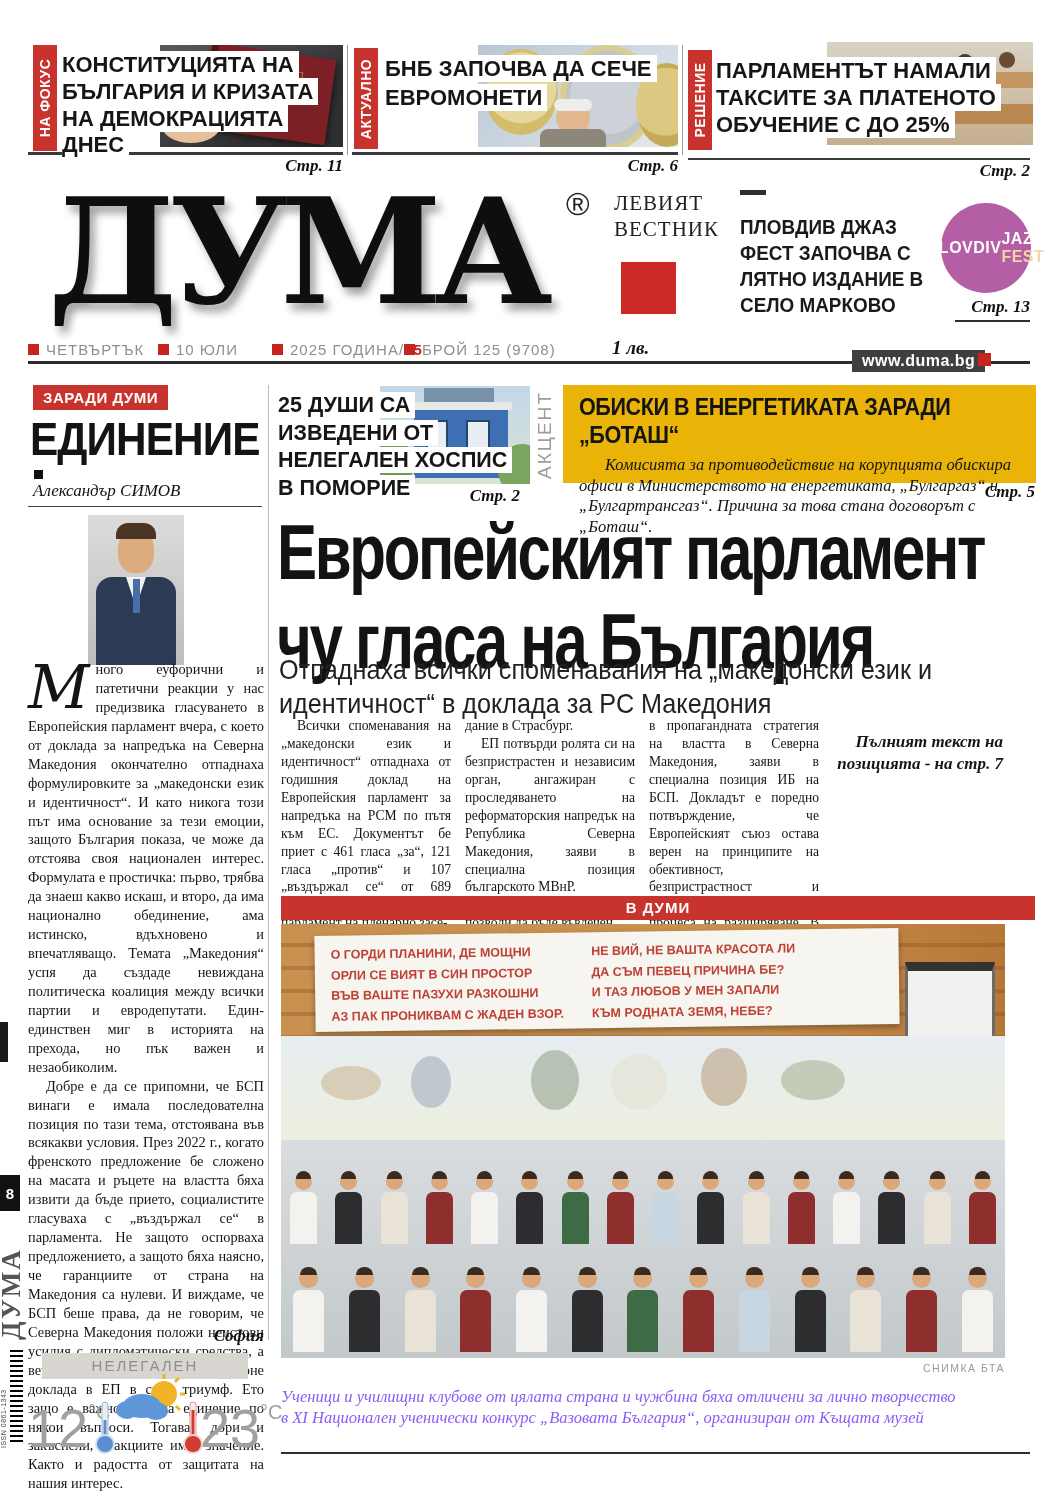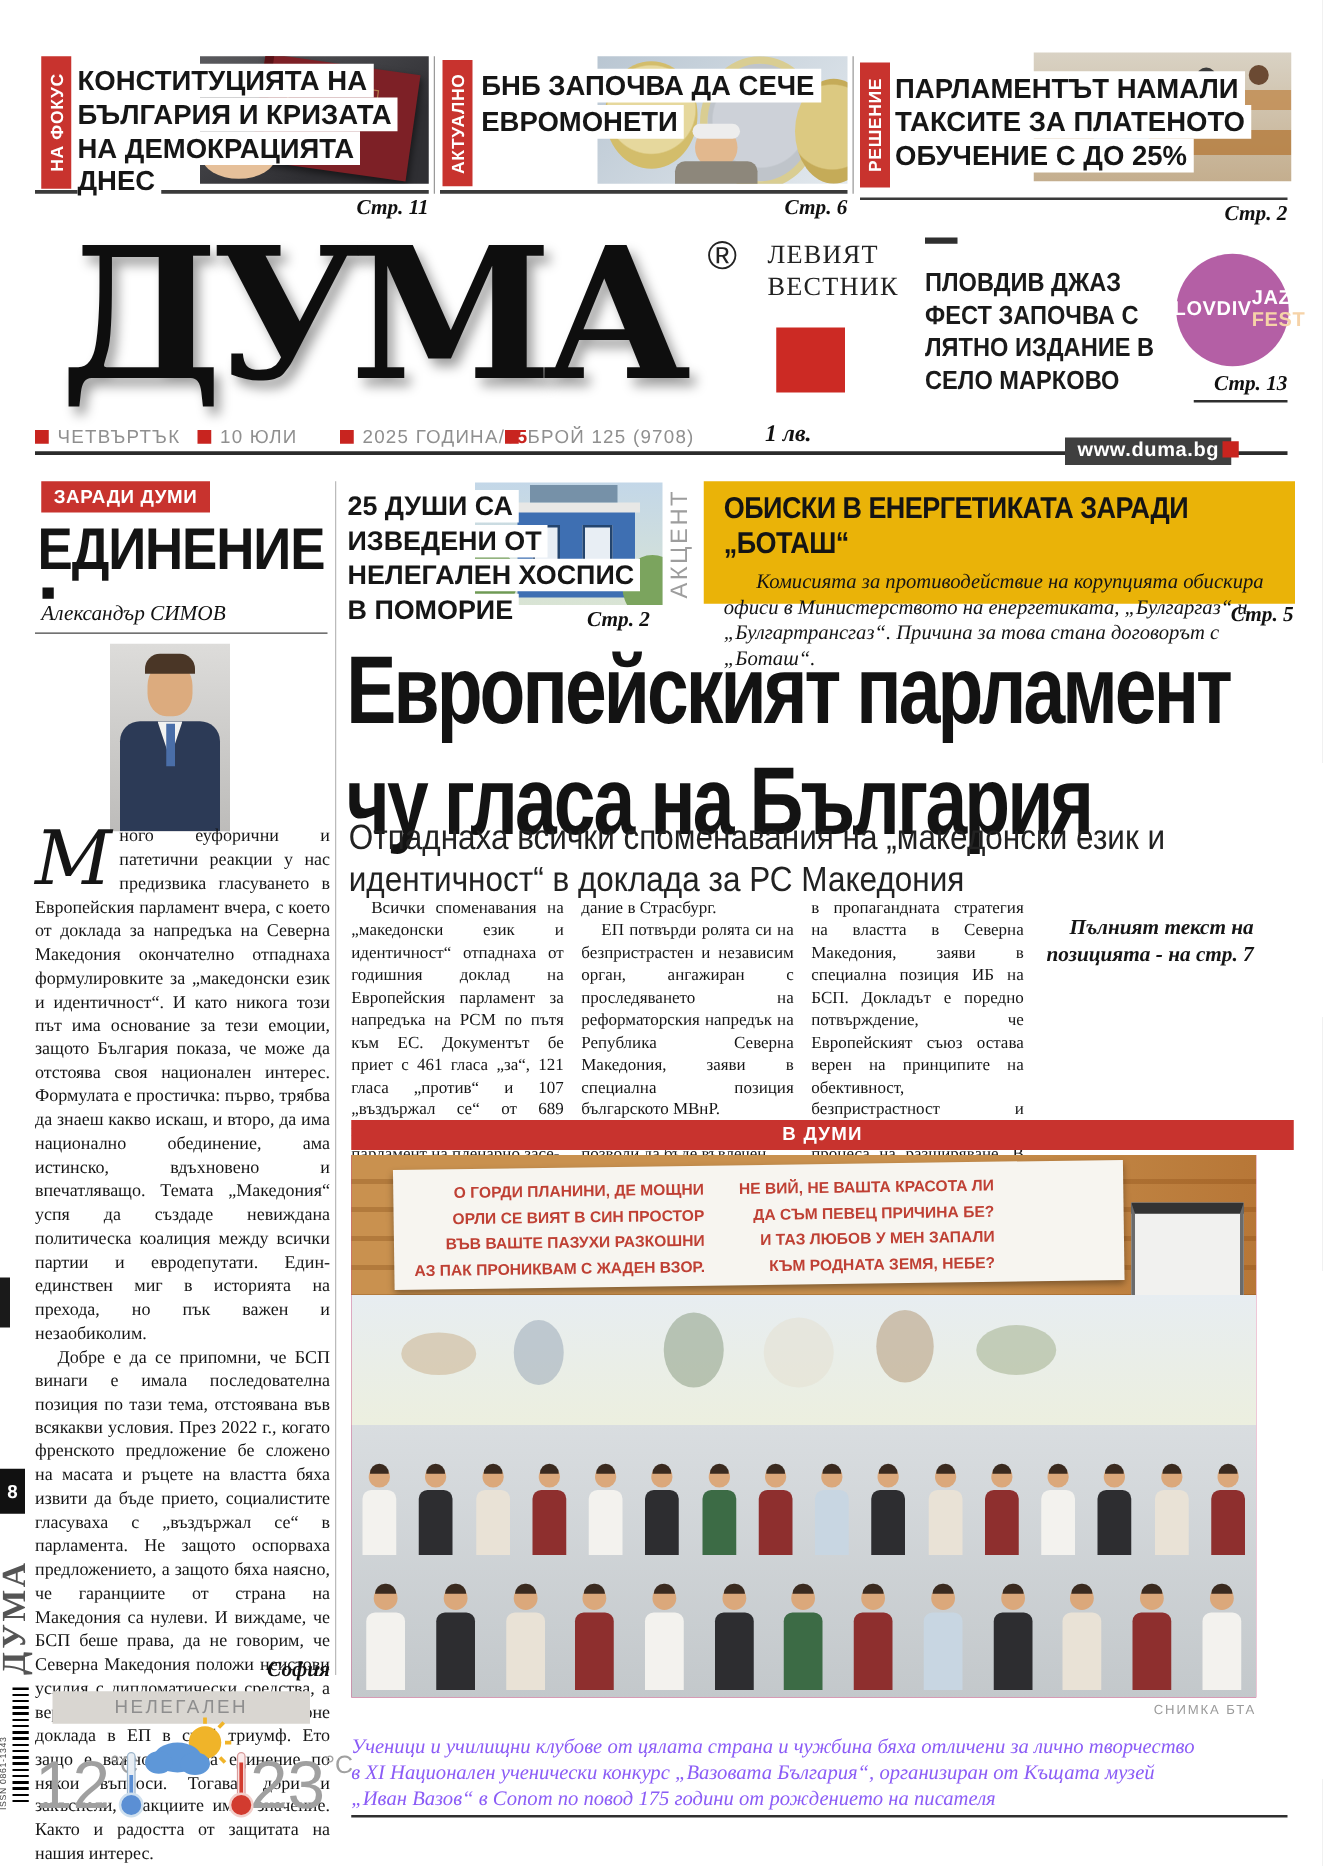--- a/index.html
+++ b/index.html
@@ -57,21 +57,21 @@
   .subhead{font-size:28px;line-height:34px;font-weight:400;color:#222;}
   .cols{display:flex;gap:14px;}
   .bodycol{width:170px;font-family:"Liberation Serif",serif;font-size:13.6px;line-height:1.32;text-align:justify;color:#151515;}
   .bodycol p{margin:0;text-indent:16px;}
   .bodycol p:first-child{text-indent:0;}
   .bodycol.firstcol p:first-child{text-indent:16px;}
   .more{font-family:"Liberation Serif",serif;font-style:italic;font-weight:bold;font-size:17px;line-height:1.3;
         text-align:right;margin-top:14px;}
   
   .redbar{background:#c8332e;color:#fff;font-weight:bold;font-size:15px;letter-spacing:1px;text-align:center;line-height:24px;}
-  .photo{overflow:hidden;background:#be185d;text-align:right;}
+  .photo{overflow:hidden;background:#f97316;}
   .ph-wood{position:absolute;left:0;top:0;width:100%;height:112px;
         background:repeating-linear-gradient(180deg,#c9914f 0 19px,#b27a3c 19px 23px);}
   .ph-wood::after{content:"";position:absolute;right:0;top:0;width:36%;height:100%;
         background:linear-gradient(90deg,rgba(0,0,0,0),rgba(150,70,10,.35));}
   .ph-banner{position:absolute;left:34px;top:8px;width:584px;height:96px;background:#f7f5f0;
         box-shadow:0 3px 6px rgba(0,0,0,.35);transform:rotate(-.8deg);display:flex;gap:28px;padding:9px 16px;box-sizing:border-box;}
   .verse{font-weight:bold;font-size:12.5px;line-height:1.65;color:#bf4034;white-space:nowrap;}
   .ph-screen{position:absolute;right:10px;top:38px;width:84px;height:128px;background:#f1f1ef;
         border:3px solid #6b6b6b;border-top:9px solid #333;}
   .ph-mural{position:absolute;left:0;top:112px;width:100%;height:104px;
@@ -431,21 +431,20 @@
             <i class="b"></i>
           </div>
         </div>
     </div>
   </div>
 
   <div class="abs credit" style="left:780px;top:1362px;width:225px;">СНИМКА БТА</div>
   <div class="abs caption" style="left:281px;top:1386px;width:710px;">
       <div>Ученици и училищни клубове от цялата страна и чужбина бяха отличени за лично творчество</div>
       <div>в XI Национален ученически конкурс „Вазовата България“, организиран от Къщата музей</div>
-      <div>„Иван Вазов“ в Сопот по повод 175 години от рождението на писателя</div>
     </div>
   <div class="abs" style="left:281px;top:1452px;width:749px;height:2px;background:#2f2f2f;"></div>
 
   <div class="abs" style="left:0;top:1022px;width:8px;height:40px;background:#1a1a1a;"></div>
   <div class="abs edgetab" style="left:0;top:1175px;width:20px;height:36px;">8</div>
   <div class="abs vlogo" style="left:-4px;top:1218px;height:122px;">ДУМА</div>
   <div class="abs issn" style="left:0px;top:1348px;height:100px;">ISSN 0861-1343</div>
   <div class="abs barcode" style="left:10px;top:1350px;width:13px;height:92px;"></div>
 
 </div>

